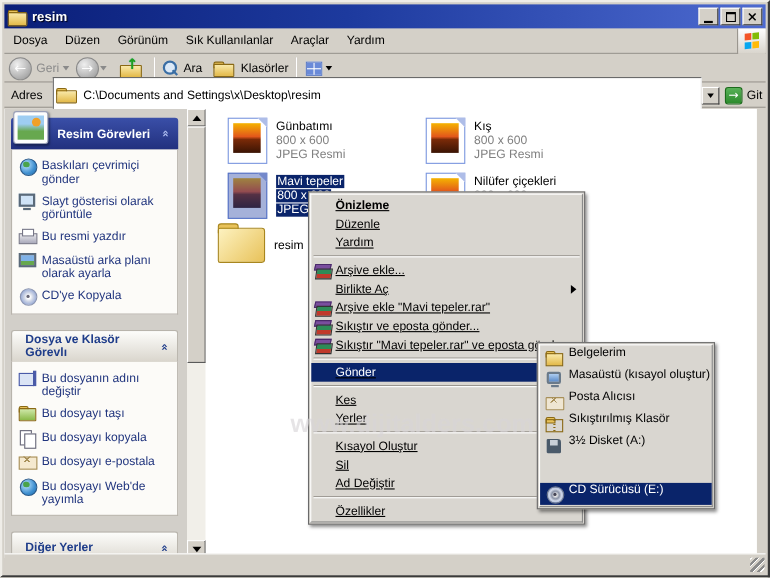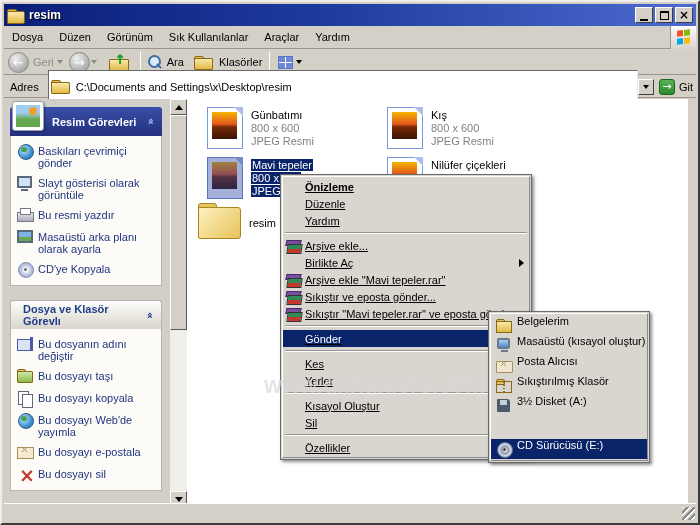--- a/index.html
+++ b/index.html
@@ -335,30 +335,26 @@
             </div>
           <div class="task">
               <span class="ico si-folder si-move"></span>
               <span class="lab">Bu dosyayı taşı</span>
             </div>
           <div class="task">
               <span class="ico si-copy"></span>
               <span class="lab">Bu dosyayı kopyala</span>
             </div>
           <div class="task">
+              <span class="ico si-mail"></span>
+              <span class="lab">Bu dosyayı e-postala</span>
+            </div>
+          <div class="task">
               <span class="ico si-globe"></span>
               <span class="lab">Bu dosyayı Web'de yayımla</span>
-            </div>
-          <div class="task">
-              <span class="ico si-mail"></span>
-              <span class="lab">Bu dosyayı e-postala</span>
-            </div>
-          <div class="task">
-              <span class="ico si-del"></span>
-              <span class="lab">Bu dosyayı sil</span>
             </div>
         </div>
       </div>
 
       <div class="panel">
         <div class="panel-hdr lite">
           <span>Diğer Yerler</span>
           <span class="chev">»</span>
         </div>
 
@@ -476,20 +472,23 @@
       <div class="mrow">
           <span>Yerler</span>
         </div>
       <div class="msep"></div>
       <div class="mrow">
           <span>Kısayol Oluştur</span>
         </div>
       <div class="mrow">
           <span>Sil</span>
         </div>
+      <div class="mrow">
+          <span>Ad Değiştir</span>
+        </div>
       <div class="msep"></div>
       <div class="mrow">
           <span>Özellikler</span>
         </div>
     </div>
   </div>
 
   <div class="watermark">www.dijitalders.com</div>
 
   <div class="smenu">

